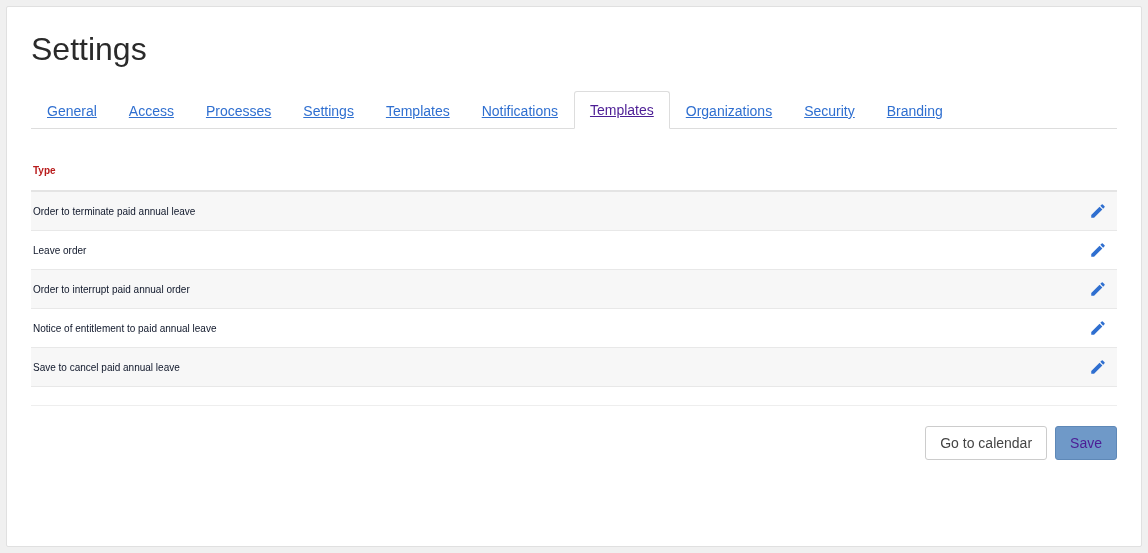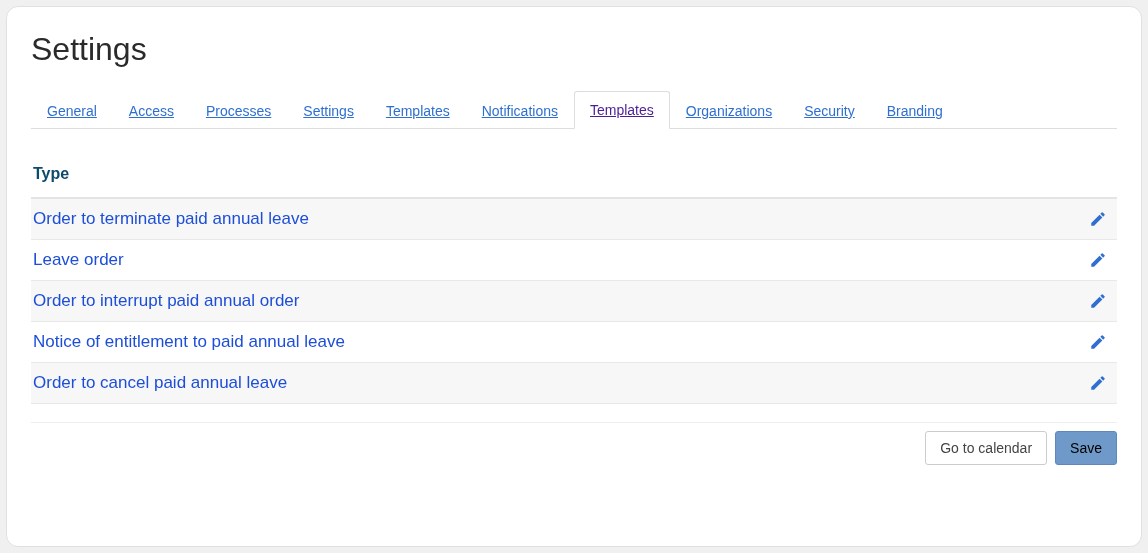--- a/index.html
+++ b/index.html
@@ -7,21 +7,21 @@
     margin: 0;
     padding: 6px;
     background: #f0f0f0;
     font-family: -apple-system, BlinkMacSystemFont, "Segoe UI", Arial, sans-serif;
     font-size: 14px;
     color: #333;
   }
   .panel {
     background: #fff;
     border: 1px solid #e0e0e0;
-    border-radius: 12px;
+    border-radius: 2px;
     padding: 24px 24px 24px 24px;
     width: 1136px;
     min-height: 541px;
     position: relative;
   }
   .page-title {
     font-size: 32px;
     font-weight: 400;
     margin: 0 0 22px 0;
     color: #2a2a2a;
@@ -47,33 +47,33 @@
   }
   .tab.active {
     color: #4c1d95;
     border: 1px solid #ddd;
     border-bottom: 1px solid #fff;
     border-radius: 3px 3px 0 0;
     background: #fff;
   }
   .table-header {
     font-weight: 700;
-    font-size: 16px;
-    color: #0c4a6e;
+    font-size: 10px;
+    color: #b91c1c;
     padding: 0 0 14px 2px;
     border-bottom: 2px solid #e4e4e4;
   }
   .row {
     display: flex;
     align-items: center;
     justify-content: flex-start;
     padding: 10px 10px 10px 2px;
     border-bottom: 1px solid #e8e8e8;
-    font-size: 17px;
-    color: #1d4ed8;
+    font-size: 10px;
+    color: #0f172a;
   }
   .row:nth-child(odd) {
     background: #f7f7f7;
   }
   .row:nth-child(even) {
     background: #ffffff;
   }
   .row-label {
     flex: 1;
   }
@@ -89,38 +89,38 @@
   .edit-icon svg {
     width: 18px;
     height: 18px;
     fill: #2f6fd0;
   }
   .footer {
     display: flex;
     justify-content: flex-end;
     gap: 8px;
     border-top: 1px solid #eee;
-    padding-top: 8px;
+    padding-top: 20px;
     margin-top: 18px;
   }
   .btn {
     padding: 8px 14px;
     font-size: 14px;
     border-radius: 3px;
     cursor: pointer;
     border: 1px solid transparent;
   }
   .btn-default {
     background: #fff;
     border: 1px solid #ccc;
     color: #444;
   }
   .btn-primary {
     background: #6f99c8;
-    color: #000000;
+    color: #4c1d95;
     border: 1px solid #5e88b7;
   }
 </style>
 </head>
 <body>
 
 <div class="panel">
 
   <h1 class="page-title">Settings</h1>
 
@@ -166,21 +166,21 @@
         </div>
         <div class="row">
           <span class="row-label">Notice of entitlement to paid annual leave</span>
           <span class="edit-icon">
             <svg viewBox="0 0 24 24">
               <path d="M3 17.25V21h3.75l11.06-11.06-3.75-3.75L3 17.25zM20.71 7.04a1 1 0 0 0 0-1.41l-2.34-2.34a1 1 0 0 0-1.41 0l-1.83 1.83 3.75 3.75 1.83-1.83z"></path>
             </svg>
           </span>
         </div>
         <div class="row">
-          <span class="row-label">Order to cancel paid annual leave</span>
+          <span class="row-label">Save to cancel paid annual leave</span>
           <span class="edit-icon">
             <svg viewBox="0 0 24 24">
               <path d="M3 17.25V21h3.75l11.06-11.06-3.75-3.75L3 17.25zM20.71 7.04a1 1 0 0 0 0-1.41l-2.34-2.34a1 1 0 0 0-1.41 0l-1.83 1.83 3.75 3.75 1.83-1.83z"></path>
             </svg>
           </span>
         </div>
       </div>
   </div>
 
   <div class="footer">

